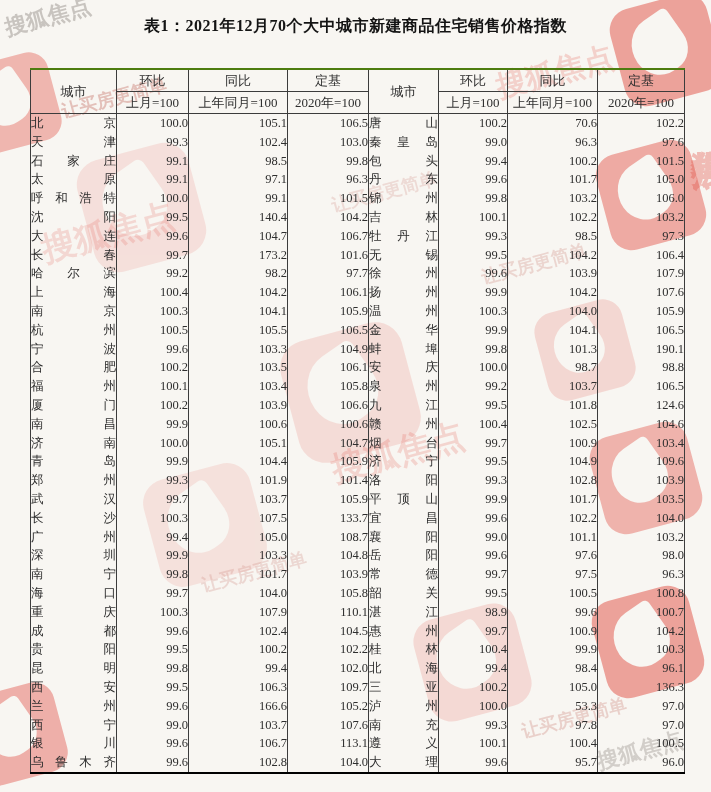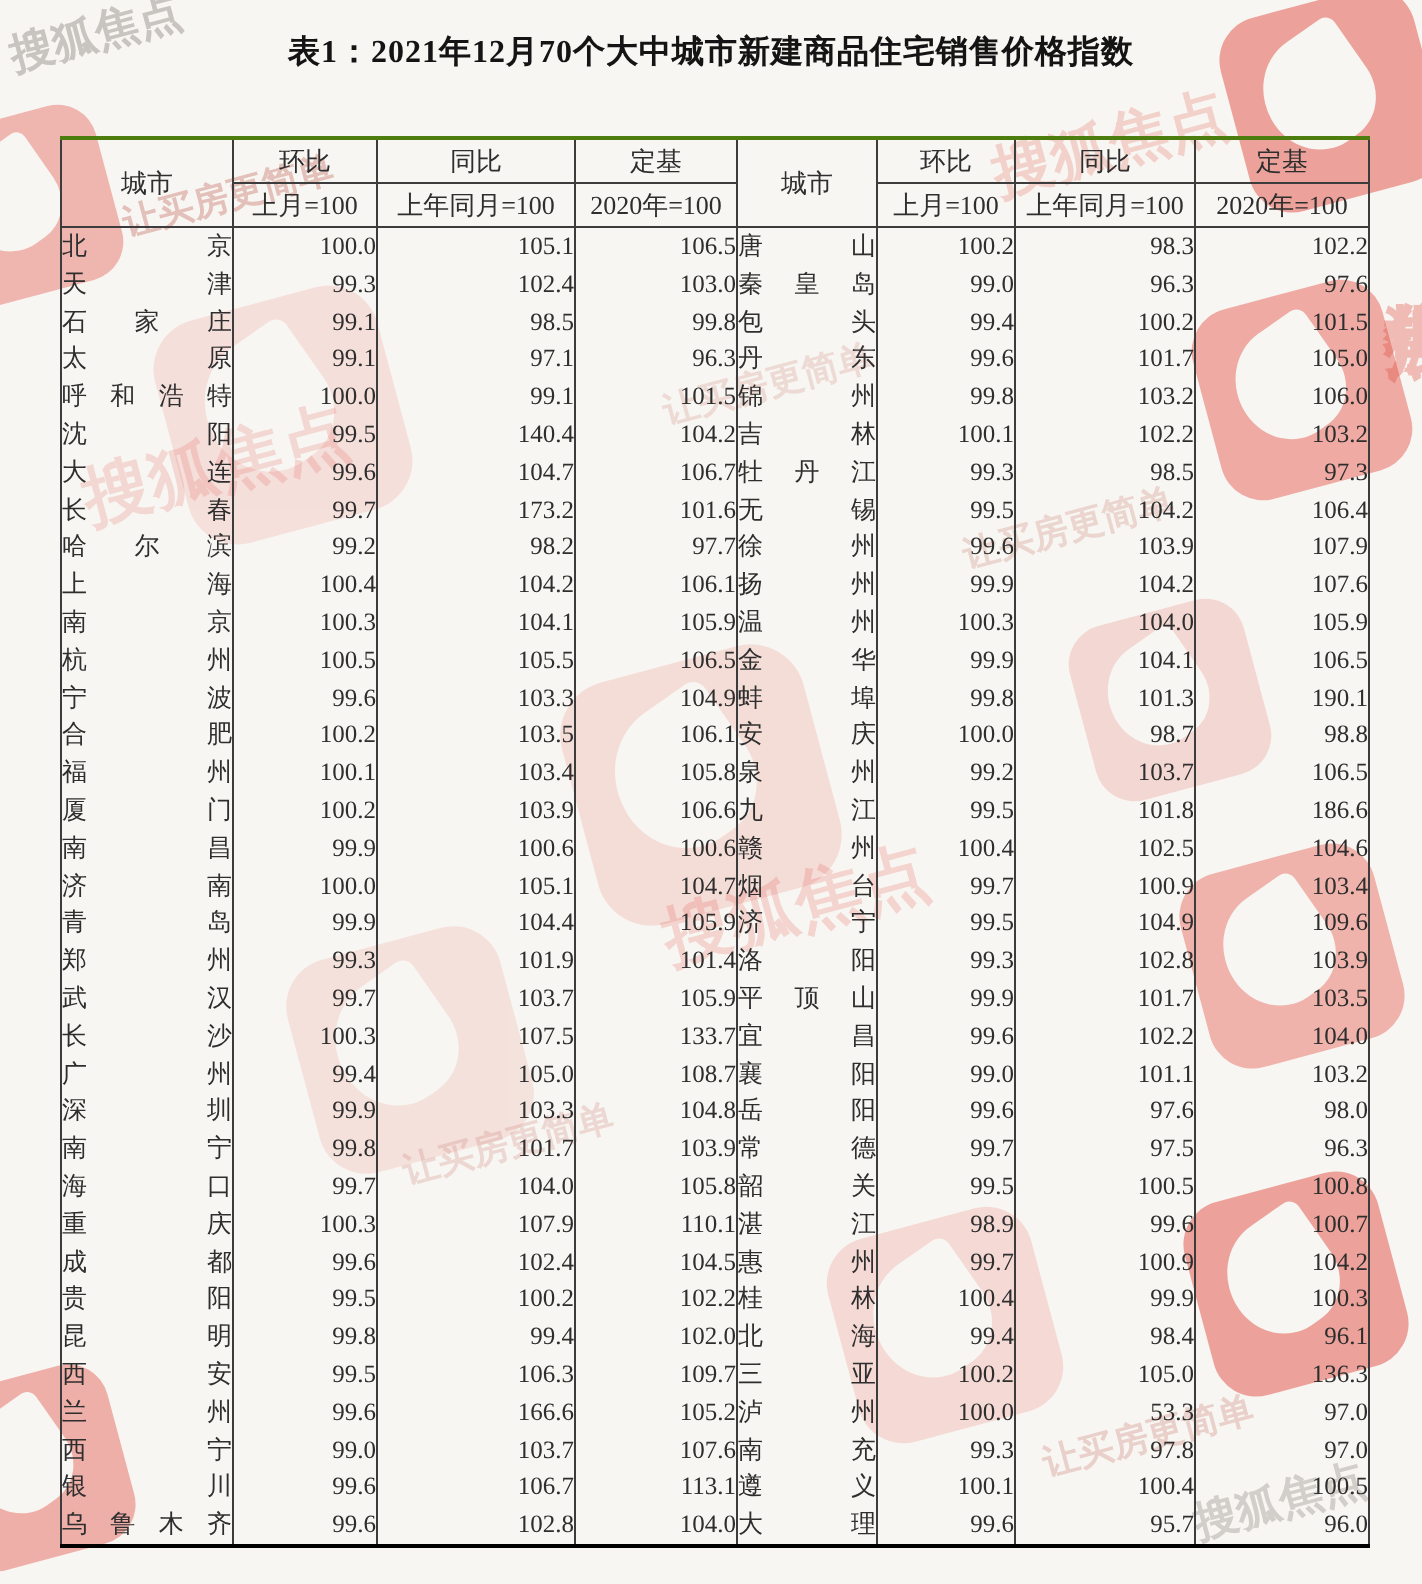--- a/index.html
+++ b/index.html
@@ -120,21 +120,21 @@
       </tr>
     </thead>
     <tbody>
         <tr>
           <td class="city">北京</td>
           <td class="num">100.0</td>
           <td class="num">105.1</td>
           <td class="num">106.5</td>
           <td class="city">唐山</td>
           <td class="num">100.2</td>
-          <td class="num">98.3</td>
+          <td class="num">70.6</td>
           <td class="num">102.2</td>
         </tr>
         <tr>
           <td class="city">天津</td>
           <td class="num">99.3</td>
           <td class="num">102.4</td>
           <td class="num">103.0</td>
           <td class="city">秦皇岛</td>
           <td class="num">99.0</td>
           <td class="num">96.3</td>
@@ -271,21 +271,21 @@
           <td class="num">106.5</td>
         </tr>
         <tr>
           <td class="city">厦门</td>
           <td class="num">100.2</td>
           <td class="num">103.9</td>
           <td class="num">106.6</td>
           <td class="city">九江</td>
           <td class="num">99.5</td>
           <td class="num">101.8</td>
-          <td class="num">186.6</td>
+          <td class="num">124.6</td>
         </tr>
         <tr>
           <td class="city">南昌</td>
           <td class="num">99.9</td>
           <td class="num">100.6</td>
           <td class="num">100.6</td>
           <td class="city">赣州</td>
           <td class="num">100.4</td>
           <td class="num">102.5</td>
           <td class="num">104.6</td>

